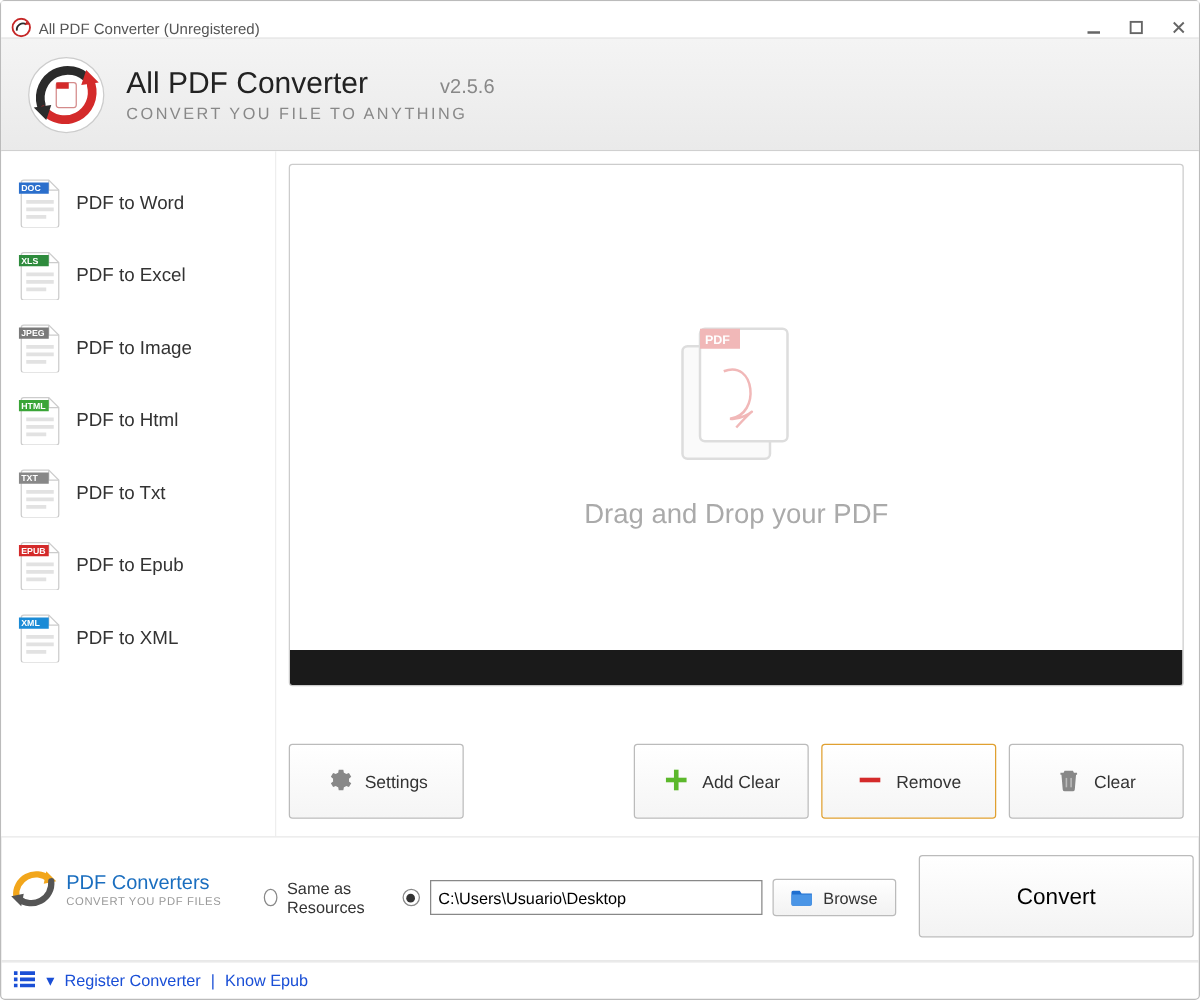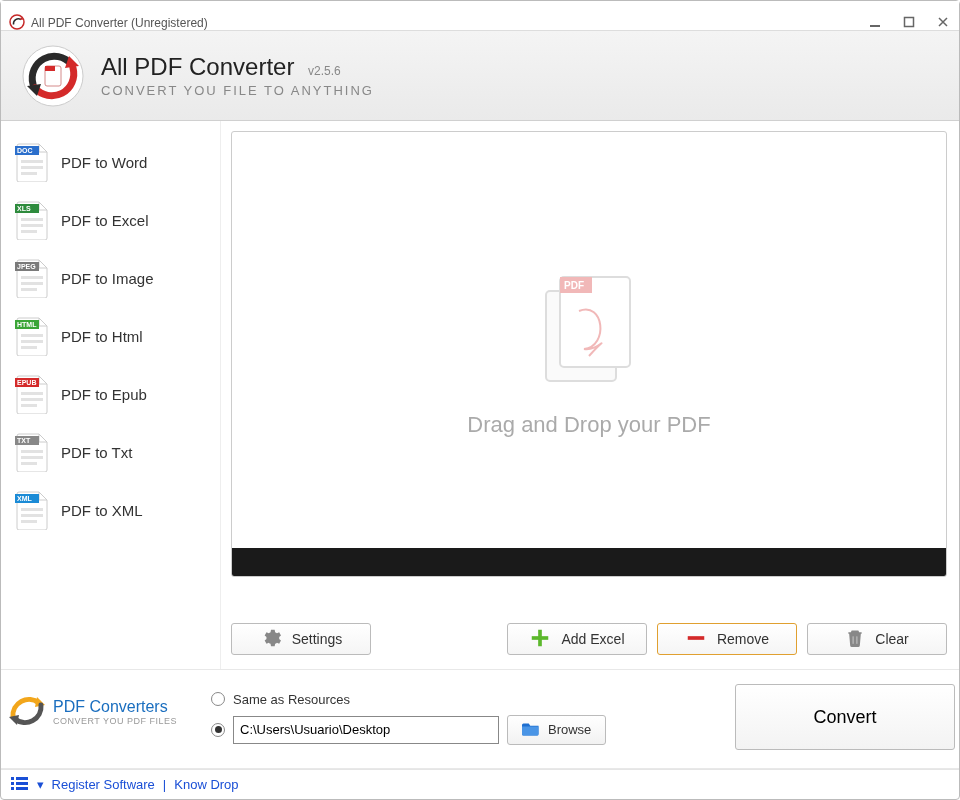--- a/index.html
+++ b/index.html
@@ -9,49 +9,49 @@
 
 .titlebar { height: 30px; background: #fff; display: flex; align-items: flex-end; padding: 0 8px; border-bottom: 1px solid #ddd; }
 .titlebar .app-icon-sm { width: 16px; height: 16px; margin-right: 6px; }
 .titlebar-title { font-size: 12px; color: #555; flex: 1; }
 .win-controls { display: flex; gap: 18px; }
 .win-btn { width: 16px; height: 16px; display: flex; align-items: center; justify-content: center; color: #666; cursor: pointer; }
 
 .header { height: 90px; background: linear-gradient(#f4f4f4, #eaeaea); border-bottom: 1px solid #d0d0d0; display: flex; align-items: center; padding: 0 20px; }
 .logo-big { width: 64px; height: 64px; margin-right: 16px; }
 .header-text .app-name { font-size: 24px; color: #222; font-weight: 400; display: inline-block; margin-right: 10px; }
-.header-text .version { font-size: 12px; color: #888; }
+.header-text .version { font-size: 16px; color: #888; margin-left: 44px; }
 .header-text .tagline { font-size: 13px; letter-spacing: 2px; color: #888; text-transform: uppercase; margin-top: 2px; font-variant: small-caps; }
 
 .body { flex: 1; display: flex; background: #fff; }
 
 .sidebar { width: 220px; padding: 12px 8px; border-right: 1px solid #eee; }
 .sidebar-item { display: flex; align-items: center; height: 58px; padding: 6px 6px; cursor: pointer; }
 .sidebar-icon { width: 36px; height: 40px; margin-right: 10px; flex-shrink: 0; }
 .sidebar-label { font-size: 15px; color: #333; }
 
 .main { flex: 1; display: flex; flex-direction: column; padding: 10px 12px 0 10px; gap: 32px; }
 
 .dropzone { flex: 1; border: 1px solid #ccc; border-radius: 3px; display: flex; flex-direction: column; align-items: center; justify-content: center; position: relative; overflow: hidden; }
 .dropzone-text { font-size: 22px; color: #aaa; margin-top: 18px; }
 .dropzone-bottom-bar { position: absolute; bottom: 0; left: 0; right: 0; height: 28px; background: #1a1a1a; }
 
 .toolbar { display: flex; gap: 10px; margin: 14px 0; justify-content: space-between; }
 .toolbar-left { display: flex; }
 .toolbar-right { display: flex; gap: 10px; }
-.tb-btn { height: 32px; min-width: 140px; border: 1px solid #bbb; border-radius: 3px; background: linear-gradient(#ffffff, #f5f5f5); display: flex; align-items: center; justify-content: center; gap: 10px; font-size: 14px; cursor: pointer; padding: 0 16px; }
+.tb-btn { height: 60px; min-width: 140px; border: 1px solid #bbb; border-radius: 3px; background: linear-gradient(#ffffff, #f5f5f5); display: flex; align-items: center; justify-content: center; gap: 10px; font-size: 14px; cursor: pointer; padding: 0 16px; }
 .tb-btn.selected { border: 1px solid #e0a030; }
 
 .output-row { display: flex; align-items: center; padding: 4px 0 18px 0; border-top: 1px solid #e8e8e8; border-bottom: 1px solid #e8e8e8; }
 .brand-block { display: flex; align-items: center; width: 210px; padding-left: 6px; }
 .brand-text { margin-left: 6px; }
 .brand-name { font-size: 16px; color: #1a6ebf; font-weight: normal; }
 .brand-tag { font-size: 9px; color: #999; letter-spacing: 0.5px; }
 
-.output-controls { flex: 1; display: flex; flex-direction: column; gap: 8px; padding-top: 12px; }
+.output-controls { flex: 1; display: flex; flex-direction: row; gap: 8px; padding-top: 12px; }
 .radio-line { display: flex; align-items: center; gap: 8px; font-size: 13px; }
 .radio { width: 14px; height: 14px; border: 1px solid #888; border-radius: 50%; display: inline-flex; align-items: center; justify-content: center; }
 .radio.checked::after { content: ""; width: 7px; height: 7px; background: #333; border-radius: 50%; }
 .path-input { width: 266px; height: 28px; border: 1px solid #888; padding: 0 6px; font-size: 13px; }
 .browse-btn { height: 30px; border: 1px solid #bbb; border-radius: 3px; background: linear-gradient(#ffffff, #f2f2f2); display: inline-flex; align-items: center; justify-content: center; gap: 8px; padding: 0 14px; font-size: 13px; cursor: pointer; }
 
 .convert-btn { width: 220px; height: 66px; margin-left: 18px; margin-top: 10px; margin-right: 4px; border: 1px solid #bbb; border-radius: 3px; background: linear-gradient(#ffffff, #f3f3f3); font-size: 18px; font-weight: normal; cursor: pointer; }
 
 .statusbar { height: 30px; display: flex; align-items: center; padding: 0 10px; gap: 8px; border-top: 1px solid #e5e5e5; }
 .status-link { color: #1a4fd6; font-size: 13px; cursor: pointer; }
@@ -159,39 +159,39 @@
               <rect x="6" y="18" width="22" height="3" fill="#e2e2e2"></rect>
               <rect x="6" y="24" width="22" height="3" fill="#e2e2e2"></rect>
               <rect x="6" y="30" width="16" height="3" fill="#e2e2e2"></rect>
             </svg></span>
           <span class="sidebar-label">PDF to Html</span>
         </div>
         <div class="sidebar-item">
           <span class="sidebar-icon"><svg width="36" height="40" viewBox="0 0 36 40">
               <path d="M4 2h20l8 8v28a2 2 0 0 1-2 2H4a2 2 0 0 1-2-2V4a2 2 0 0 1 2-2z" fill="#fff" stroke="#ccc" stroke-width="1"></path>
               <path d="M24 2v8h8" fill="none" stroke="#ccc" stroke-width="1"></path>
+              <rect x="0" y="4" width="24" height="9" fill="#888888"></rect>
+              <text x="2" y="11" font-size="7" fill="#fff" font-weight="bold">TXT</text>
+              <rect x="6" y="18" width="22" height="3" fill="#e2e2e2"></rect>
+              <rect x="6" y="24" width="22" height="3" fill="#e2e2e2"></rect>
+              <rect x="6" y="30" width="16" height="3" fill="#e2e2e2"></rect>
+            </svg></span>
+          <span class="sidebar-label">PDF to Txt</span>
+        </div>
+        <div class="sidebar-item">
+          <span class="sidebar-icon"><svg width="36" height="40" viewBox="0 0 36 40">
+              <path d="M4 2h20l8 8v28a2 2 0 0 1-2 2H4a2 2 0 0 1-2-2V4a2 2 0 0 1 2-2z" fill="#fff" stroke="#ccc" stroke-width="1"></path>
+              <path d="M24 2v8h8" fill="none" stroke="#ccc" stroke-width="1"></path>
               <rect x="0" y="4" width="24" height="9" fill="#d42a2a"></rect>
               <text x="2" y="11" font-size="7" fill="#fff" font-weight="bold">EPUB</text>
               <rect x="6" y="18" width="22" height="3" fill="#e2e2e2"></rect>
               <rect x="6" y="24" width="22" height="3" fill="#e2e2e2"></rect>
               <rect x="6" y="30" width="16" height="3" fill="#e2e2e2"></rect>
             </svg></span>
           <span class="sidebar-label">PDF to Epub</span>
-        </div>
-        <div class="sidebar-item">
-          <span class="sidebar-icon"><svg width="36" height="40" viewBox="0 0 36 40">
-              <path d="M4 2h20l8 8v28a2 2 0 0 1-2 2H4a2 2 0 0 1-2-2V4a2 2 0 0 1 2-2z" fill="#fff" stroke="#ccc" stroke-width="1"></path>
-              <path d="M24 2v8h8" fill="none" stroke="#ccc" stroke-width="1"></path>
-              <rect x="0" y="4" width="24" height="9" fill="#888888"></rect>
-              <text x="2" y="11" font-size="7" fill="#fff" font-weight="bold">TXT</text>
-              <rect x="6" y="18" width="22" height="3" fill="#e2e2e2"></rect>
-              <rect x="6" y="24" width="22" height="3" fill="#e2e2e2"></rect>
-              <rect x="6" y="30" width="16" height="3" fill="#e2e2e2"></rect>
-            </svg></span>
-          <span class="sidebar-label">PDF to Txt</span>
         </div>
         <div class="sidebar-item">
           <span class="sidebar-icon"><svg width="36" height="40" viewBox="0 0 36 40">
               <path d="M4 2h20l8 8v28a2 2 0 0 1-2 2H4a2 2 0 0 1-2-2V4a2 2 0 0 1 2-2z" fill="#fff" stroke="#ccc" stroke-width="1"></path>
               <path d="M24 2v8h8" fill="none" stroke="#ccc" stroke-width="1"></path>
               <rect x="0" y="4" width="24" height="9" fill="#1b8bd6"></rect>
               <text x="2" y="11" font-size="7" fill="#fff" font-weight="bold">XML</text>
               <rect x="6" y="18" width="22" height="3" fill="#e2e2e2"></rect>
               <rect x="6" y="24" width="22" height="3" fill="#e2e2e2"></rect>
               <rect x="6" y="30" width="16" height="3" fill="#e2e2e2"></rect>
@@ -228,21 +228,21 @@
           </div>
         </div>
         <div class="toolbar-right">
           <div class="tb-btn">
             <span>
               <svg width="22" height="22" viewBox="0 0 24 24">
                   <rect x="10" y="3" width="4" height="18" fill="#5cb82c"></rect>
                   <rect x="3" y="10" width="18" height="4" fill="#5cb82c"></rect>
                 </svg>
             </span>
-            <span>Add Excel</span>
+            <span>Add Clear</span>
           </div>
           <div class="tb-btn selected">
             <span>
               <svg width="22" height="22" viewBox="0 0 24 24">
                   <rect x="3" y="10" width="18" height="4" fill="#d42a2a"></rect>
                 </svg>
             </span>
             <span>Remove</span>
           </div>
           <div class="tb-btn">
@@ -305,18 +305,18 @@
       <svg width="18" height="14" viewBox="0 0 18 14">
         <rect x="0" y="1" width="3" height="3" fill="#1a4fd6"></rect>
           <rect x="5" y="1" width="12" height="3" fill="#1a4fd6"></rect>
         <rect x="0" y="6" width="3" height="3" fill="#1a4fd6"></rect>
           <rect x="5" y="6" width="12" height="3" fill="#1a4fd6"></rect>
         <rect x="0" y="11" width="3" height="3" fill="#1a4fd6"></rect>
           <rect x="5" y="11" width="12" height="3" fill="#1a4fd6"></rect>
       </svg>
     </span>
     <span style="color:#1a4fd6;">▾</span>
-    <span class="status-link">Register Software</span>
+    <span class="status-link">Register Converter</span>
     <span class="status-sep">|</span>
-    <span class="status-link">Know Drop</span>
+    <span class="status-link">Know Epub</span>
   </div>
 
 </div>
 
 </body></html>

